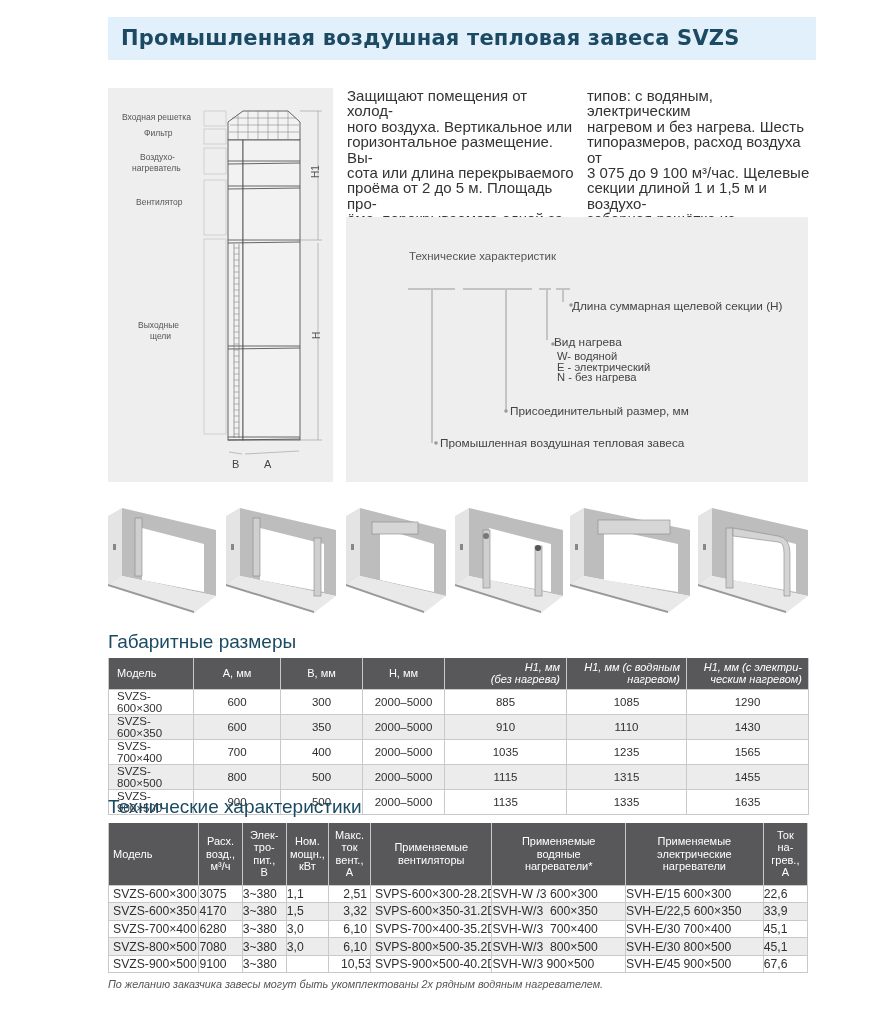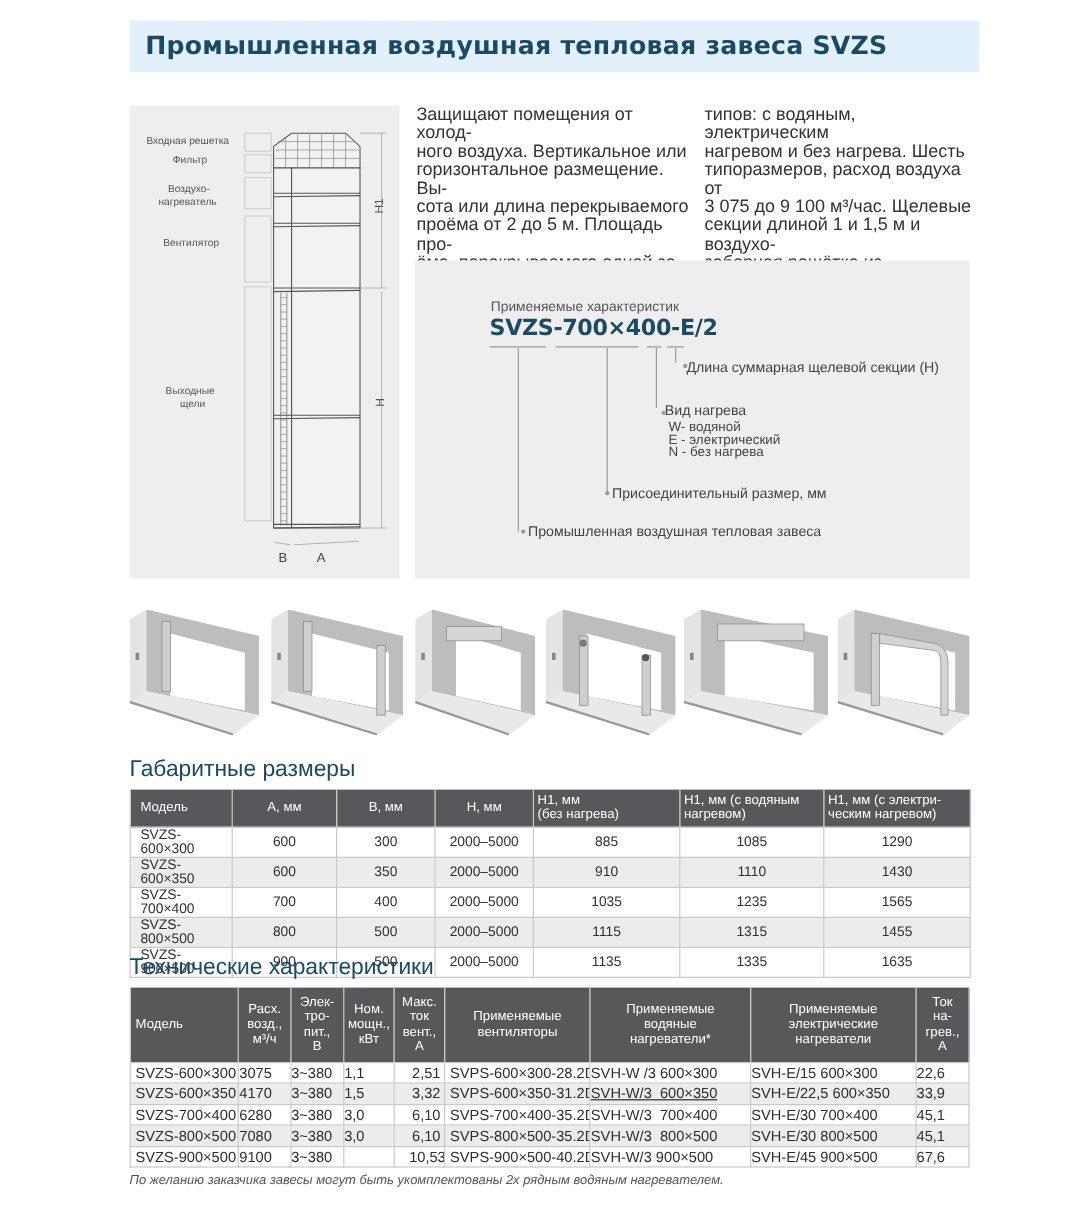--- a/index.html
+++ b/index.html
@@ -60,21 +60,21 @@
     background: #58585a; color: #ffffff; font-weight: normal;
     border: 1px solid #c8c8c8; border-top: none; border-bottom: none;
   }
   td { border: 1px solid #c9c9c9; color: #2f2f2f; }
   tr:nth-child(even) td { background: #ececec; }
   tr:nth-child(odd) td { background: #ffffff; }
 
   .dims th { font-size: 11px; line-height: 12.5px; height: 31px; padding: 0 3px; }
   .dims td { font-size: 11.5px; height: 19.5px; text-align: center; }
   .dims td:first-child, .dims th:first-child { text-align: left; padding-left: 8px; }
-  .dims th.r { text-align: left; padding-right: 6px; }
+  .dims th.r { text-align: right; padding-right: 6px; font-style: italic; }
 
   .tech th { font-size: 11px; line-height: 12.5px; height: 62px; padding: 0 2px; }
   .tech td { font-size: 12.2px; height: 17.6px; white-space: nowrap; overflow: hidden; }
   .tech td:first-child, .tech th:first-child { text-align: left; padding-left: 4px; }
   .tech td.rt { text-align: right; padding-right: 3px; padding-left: 12px; }
   .tech td.lt { text-align: left; padding-left: 4px; }
 
   .footnote {
     position: absolute; left: 108px; top: 978px; font-size: 10.8px; font-style: italic; color: #555;
   }
@@ -218,22 +218,21 @@
       <line x1="201" y1="73" x2="201" y2="123"></line>
       <line x1="217" y1="73" x2="217" y2="85"></line>
     </g>
     <g fill="#9a9a9a">
       <circle cx="90" cy="226" r="1.8"></circle>
       <circle cx="160" cy="194" r="1.8"></circle>
       <circle cx="207" cy="127" r="1.8"></circle>
       <circle cx="225" cy="88" r="1.8"></circle>
     </g>
   </svg>
-  <div class="des-caption">Применяемые характеристик</div>
-  <div class="des-code">SVZS-700×400-E/2</div>
+  <div class="des-caption">Технические характеристик</div>
   <div class="des-item" style="left:226px; top:82px;">Длина суммарная щелевой секции (H)</div>
   <div class="des-item" style="left:208px; top:118px;">Вид нагрева</div>
   <div class="des-sub" style="left:211px; top:134px;">W- водяной
 E - электрический
 N - без нагрева</div>
   <div class="des-item" style="left:164px; top:187px;">Присоединительный размер, мм</div>
   <div class="des-item" style="left:94px; top:219px;">Промышленная воздушная тепловая завеса</div>
 </div>
 
 <div class="rooms" id="rooms">
@@ -428,21 +427,21 @@
         <td style="white-space: pre;">SVH-E/15 600×300</td>
         <td style="white-space: pre;">22,6</td>
       </tr>
       <tr>
         <td style="white-space: pre;">SVZS-600×350</td>
         <td style="white-space: pre;">4170</td>
         <td style="white-space: pre;">3~380</td>
         <td style="white-space: pre;">1,5</td>
         <td class="rt" style="white-space: pre;">3,32</td>
         <td class="lt" style="white-space: pre;">SVPS-600×350-31.2D</td>
-        <td style="white-space: pre; text-decoration: underline;">SVH-W/3  600×350</td>
+        <td style="white-space: pre;">SVH-W/3  600×350</td>
         <td style="white-space: pre;">SVH-E/22,5 600×350</td>
         <td style="white-space: pre;">33,9</td>
       </tr>
       <tr>
         <td style="white-space: pre;">SVZS-700×400</td>
         <td style="white-space: pre;">6280</td>
         <td style="white-space: pre;">3~380</td>
         <td style="white-space: pre;">3,0</td>
         <td class="rt" style="white-space: pre;">6,10</td>
         <td class="lt" style="white-space: pre;">SVPS-700×400-35.2D</td>

